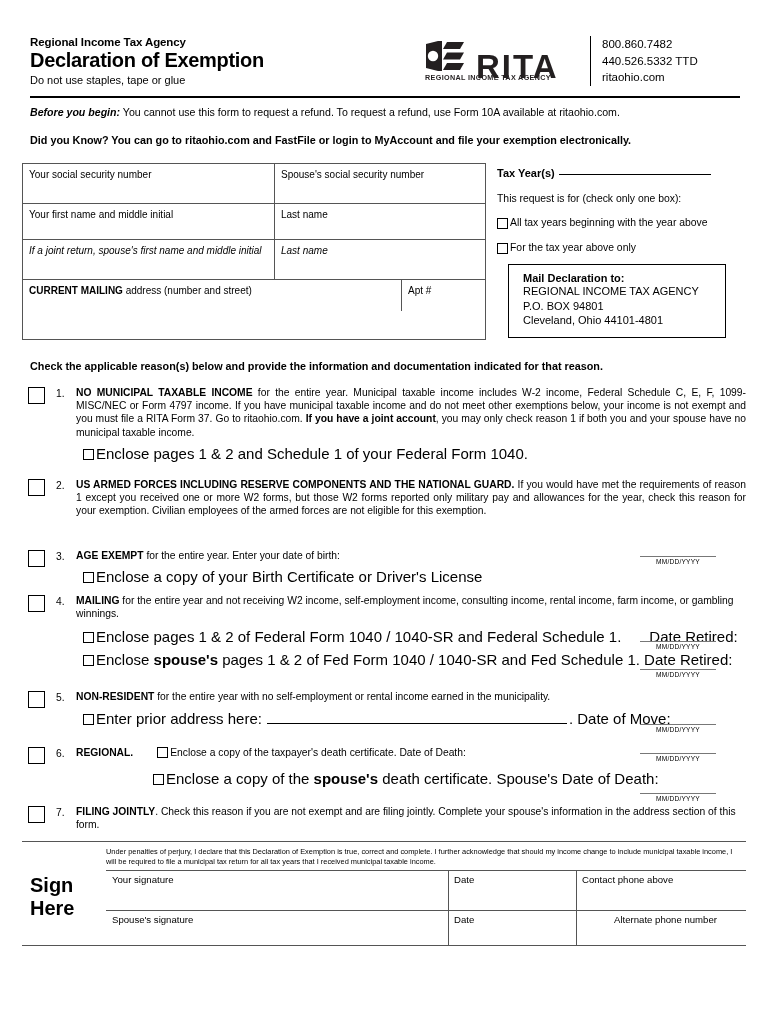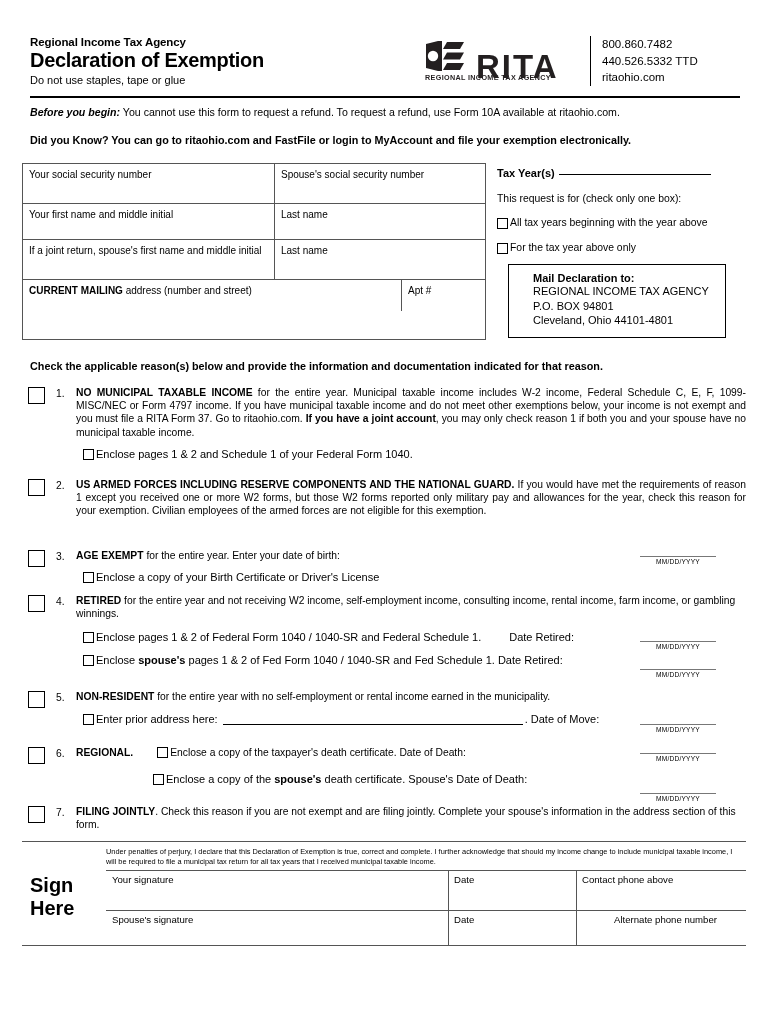--- a/index.html
+++ b/index.html
@@ -36,51 +36,51 @@
   .intro1 { position: absolute; left: 30px; top: 106px; width: 715px; font-size: 10.6px; }
   .intro1 .bi { font-weight: bold; font-style: italic; }
   .intro2 { position: absolute; left: 30px; top: 134px; width: 715px; font-size: 10.8px; font-weight: bold; }
 
   
   .idbox { position: absolute; left: 22px; top: 163px; width: 464px; height: 177px; border: 1px solid #555; }
   .idrow { position: relative; width: 100%; border-bottom: 1px solid #555; }
   .idrow:last-child { border-bottom: none; }
   .idcell { position: relative; float: left; height: 100%; padding: 5px 0 0 6px; font-size: 10px; }
   .idcell.split { border-right: 1px solid #555; }
-  .r1 { height: 40px; } .r2 { height: 36px; } .r3 { height: 40px; }
+  .r1 { height: 40px; } .r2 { height: 36px; } .r3 { height: 40px; font-style: italic; }
   .r4 { height: 31px; } .r5 { height: 28px; }
   .w-a { width: 252px; } .w-b { width: 210px; }
   .w-c { width: 379px; } .w-d { width: 83px; }
   .w-full { width: 462px; }
   .bold { font-weight: bold; }
 
   
   .taxyear { position: absolute; left: 497px; top: 167px; width: 248px; }
   .ty-line { font-size: 11px; font-weight: bold; }
   .ty-rule { display: inline-block; width: 152px; border-bottom: 1px solid #000; margin-left: 4px; vertical-align: 2px; }
   .ty-note { font-size: 10.4px; margin-top: 14px; }
   .ty-opt { font-size: 10.4px; margin-top: 13px; display: flex; align-items: flex-start; }
   .cb { display: inline-block; border: 1.2px solid #000; background: #fff; flex: none; }
   .cb-sm { width: 11px; height: 11px; margin-right: 2px; margin-top: 1px; }
   .cb-lg { width: 17px; height: 17px; border-width: 1.6px; }
 
   .mailbox { position: absolute; left: 508px; top: 264px; width: 218px; height: 74px;
-             border: 1.6px solid #000; padding: 7px 0 0 24px; }
+             border: 1.6px solid #000; padding: 7px 0 0 14px; }
   .mailbox .mb-t { font-size: 11px; font-weight: bold; }
   .mailbox .mb-l { font-size: 11px; line-height: 14.5px; }
 
   
   .checkline { position: absolute; left: 30px; top: 360px; width: 715px; font-size: 10.8px; font-weight: bold; }
 
   .reason { position: absolute; left: 28px; width: 718px; }
   .reason .box { position: absolute; left: 0; top: 1px; }
   .reason .num { position: absolute; left: 28px; top: 2px; font-size: 10.3px; }
   .reason .body { margin-left: 48px; font-size: 10.3px; line-height: 13.2px; text-align: justify; }
   .reason .body.nojust { text-align: left; }
-  .sub { margin-left: 55px; margin-top: 9px; font-size: 11px; display: flex; align-items: flex-end; }
+  .sub { margin-left: 55px; margin-top: 9px; font-size: 15px; display: flex; align-items: center; }
   .sub .txt { line-height: 12px; }
 
   .dateline { position: absolute; width: 76px; }
   .dateline .rule { border-bottom: 1.1px solid #777; height: 11px; }
   .dateline .cap { font-size: 6.6px; text-align: center; letter-spacing: 0.2px; margin-top: 1px; }
 
   .addr-rule { display: inline-block; border-bottom: 1px solid #000; height: 10px; vertical-align: -1px; }
 
   
   .signbox { position: absolute; left: 22px; top: 841px; width: 724px; height: 104px; border-top: 1.6px solid #555; }
@@ -209,21 +209,21 @@
     <div class="dateline" style="left:612px; top:-3px;">
       <div class="rule"></div>
       <div class="cap">MM/DD/YYYY</div>
     </div>
   </div>
 
   <div class="reason" style="top:594px;">
     <span class="cb cb-lg box"></span>
     <span class="num">4.</span>
     <div class="body nojust">
-      <span class="bold">RETIRED</span><span> for the entire year and not receiving W2 income, self-employment income, consulting income, rental income, farm income, or gambling winnings.</span>
+      <span class="bold">MAILING</span><span> for the entire year and not receiving W2 income, self-employment income, consulting income, rental income, farm income, or gambling winnings.</span>
     </div>
     <div class="sub" style="margin-top:11px;">
       <span class="cb cb-sm"></span>
       <span class="txt">Enclose pages 1 &amp; 2 of Federal Form 1040 / 1040-SR and Federal Schedule 1.</span>
       <span class="txt" style="margin-left:28px;">Date Retired:</span>
     </div>
     <div class="dateline" style="left:612px; top:37px;">
       <div class="rule"></div>
       <div class="cap">MM/DD/YYYY</div>
     </div>

